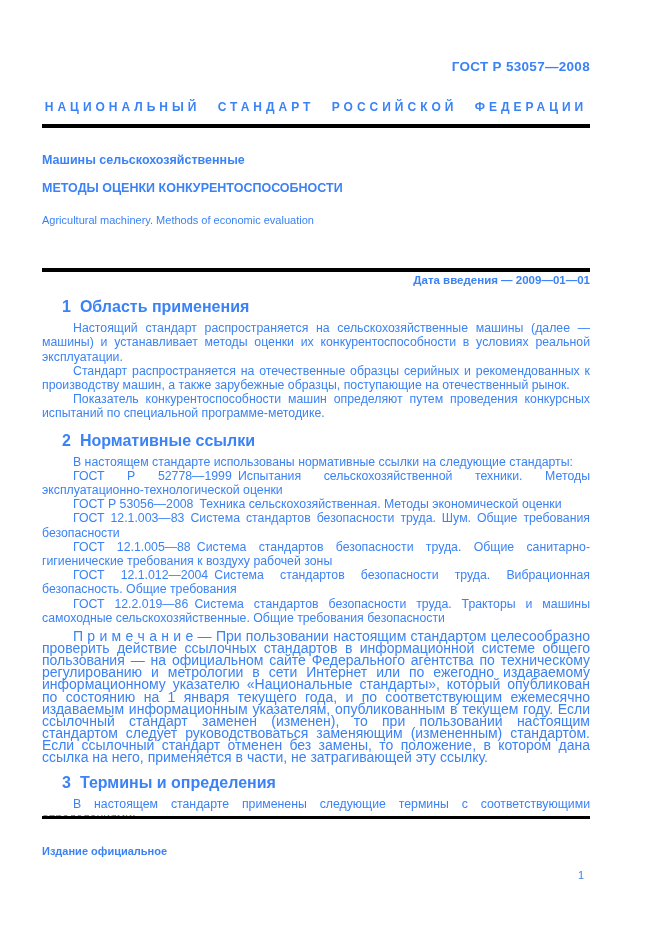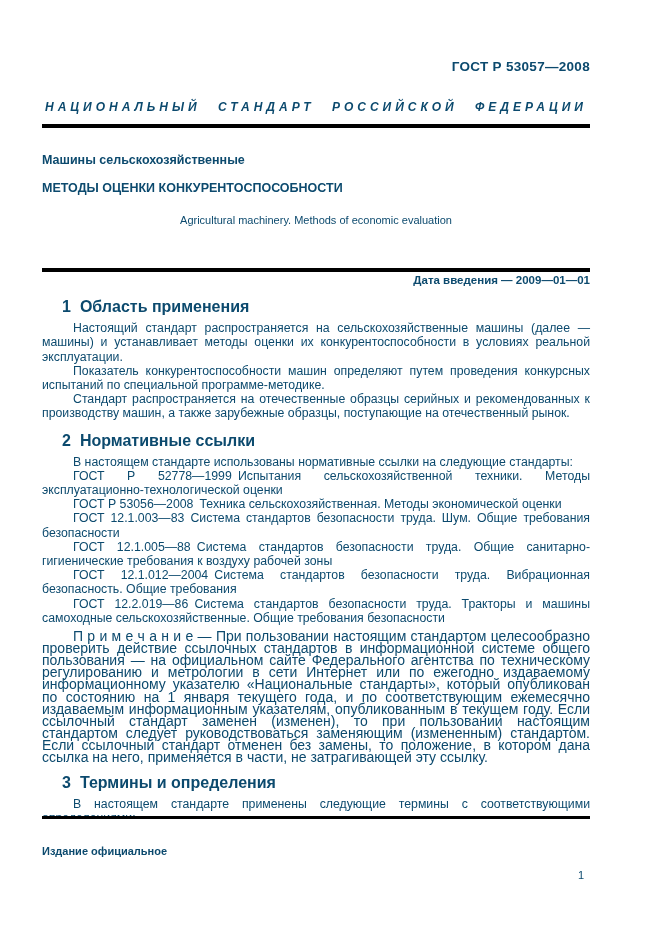--- a/index.html
+++ b/index.html
@@ -5,21 +5,21 @@
   html, body {
     margin: 0;
     padding: 0;
     background: #ffffff;
   }
   .page {
     position: relative;
     width: 661px;
     height: 936px;
     background: #ffffff;
-    color: #0c4a6e;
+    color: #3b82f6;
     font-family: "Liberation Sans", sans-serif;
     font-size: 12.3px;
     line-height: 14.2px;
     box-sizing: border-box;
     padding: 60px 71px 0 42px;
     overflow: hidden;
   }
   .doc-number {
     text-align: right;
     font-weight: bold;
@@ -27,41 +27,40 @@
     letter-spacing: 0.3px;
   }
   .banner {
     margin-top: 26px;
     text-align: center;
     font-weight: bold;
     font-size: 12px;
     letter-spacing: 4px;
     word-spacing: 10px;
     white-space: nowrap;
-    font-style: italic;
   }
   .rule-thick {
     height: 4px;
     background: #000;
     margin-top: 10px;
   }
   .title-subject {
     margin-top: 25px;
     text-align: left;
     font-weight: bold;
     font-size: 12.5px;
   }
   .title-main {
     margin-top: 13px;
     font-weight: bold;
     font-size: 12.5px;
   }
   .title-en {
     margin-top: 18px;
-    text-align: center;
+    text-align: left;
     font-size: 11px;
   }
   .rule-2 {
     height: 4px;
     background: #000;
     margin-top: 41px;
   }
   .date-line {
     margin-top: 1px;
     text-align: right;
@@ -129,22 +128,22 @@
   <div class="title-en">Agricultural machinery. Methods of economic evaluation</div>
 
   <div class="rule-2"></div>
 
   <div class="date-line">Дата введения — 2009—01—01</div>
 
   <div class="sec-heading">
     <span class="h-num">1</span><span>Область применения</span>
   </div>
   <p class="body-par">Настоящий стандарт распространяется на сельскохозяйственные машины (далее — машины) и устанавливает методы оценки их конкурентоспособности в условиях реальной эксплуатации.</p>
+  <p class="body-par">Стандарт распространяется на отечественные образцы серийных и рекомендованных к производству машин, а также зарубежные образцы, поступающие на отечественный рынок.</p>
   <p class="body-par">Показатель конкурентоспособности машин определяют путем проведения конкурсных испытаний по специальной программе-методике.</p>
-  <p class="body-par">Стандарт распространяется на отечественные образцы серийных и рекомендованных к производству машин, а также зарубежные образцы, поступающие на отечественный рынок.</p>
 
   <div class="sec-heading">
     <span class="h-num">2</span><span>Нормативные ссылки</span>
   </div>
   <p class="body-par">В настоящем стандарте использованы нормативные ссылки на следующие стандарты:</p>
   <p class="body-par">ГОСТ Р 52778—1999 Испытания сельскохозяйственной техники. Методы эксплуатационно-технологической оценки</p>
   <p class="body-par">ГОСТ Р 53056—2008 Техника сельскохозяйственная. Методы экономической оценки</p>
   <p class="body-par">ГОСТ 12.1.003—83 Система стандартов безопасности труда. Шум. Общие требования безопасности</p>
   <p class="body-par">ГОСТ 12.1.005—88 Система стандартов безопасности труда. Общие санитарно-гигиенические требования к воздуху рабочей зоны</p>
   <p class="body-par">ГОСТ 12.1.012—2004 Система стандартов безопасности труда. Вибрационная безопасность. Общие требования</p>

